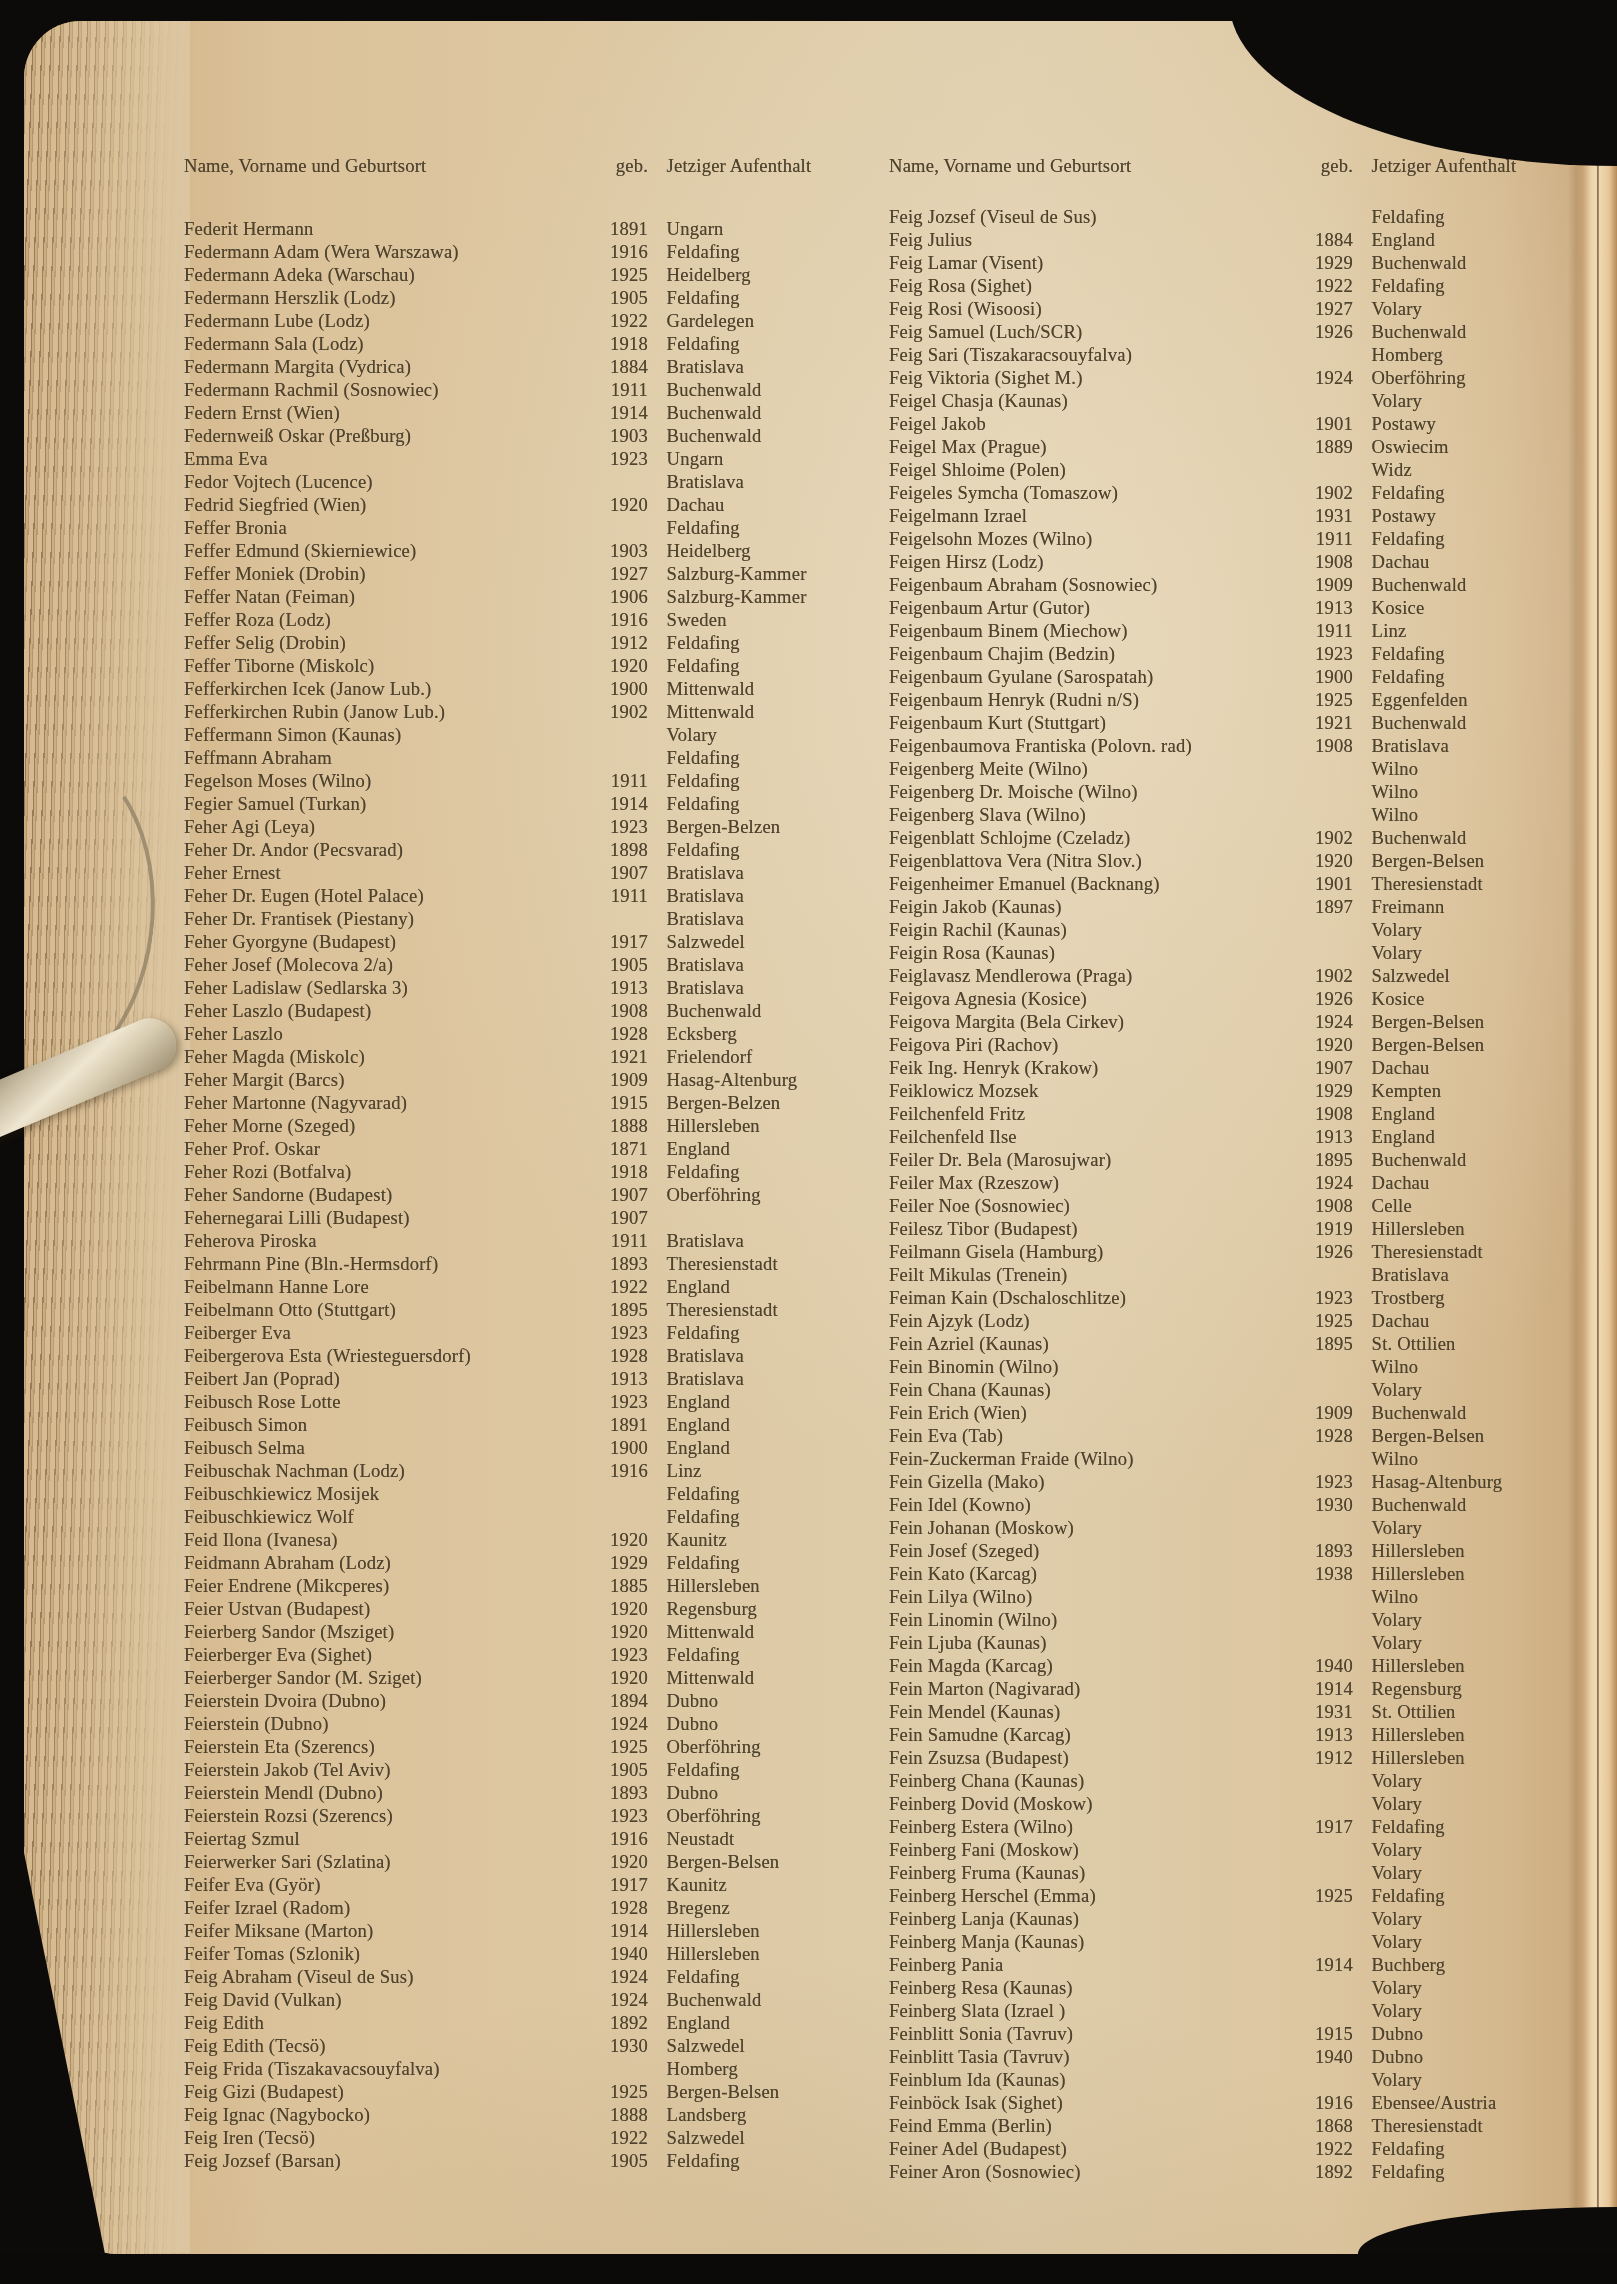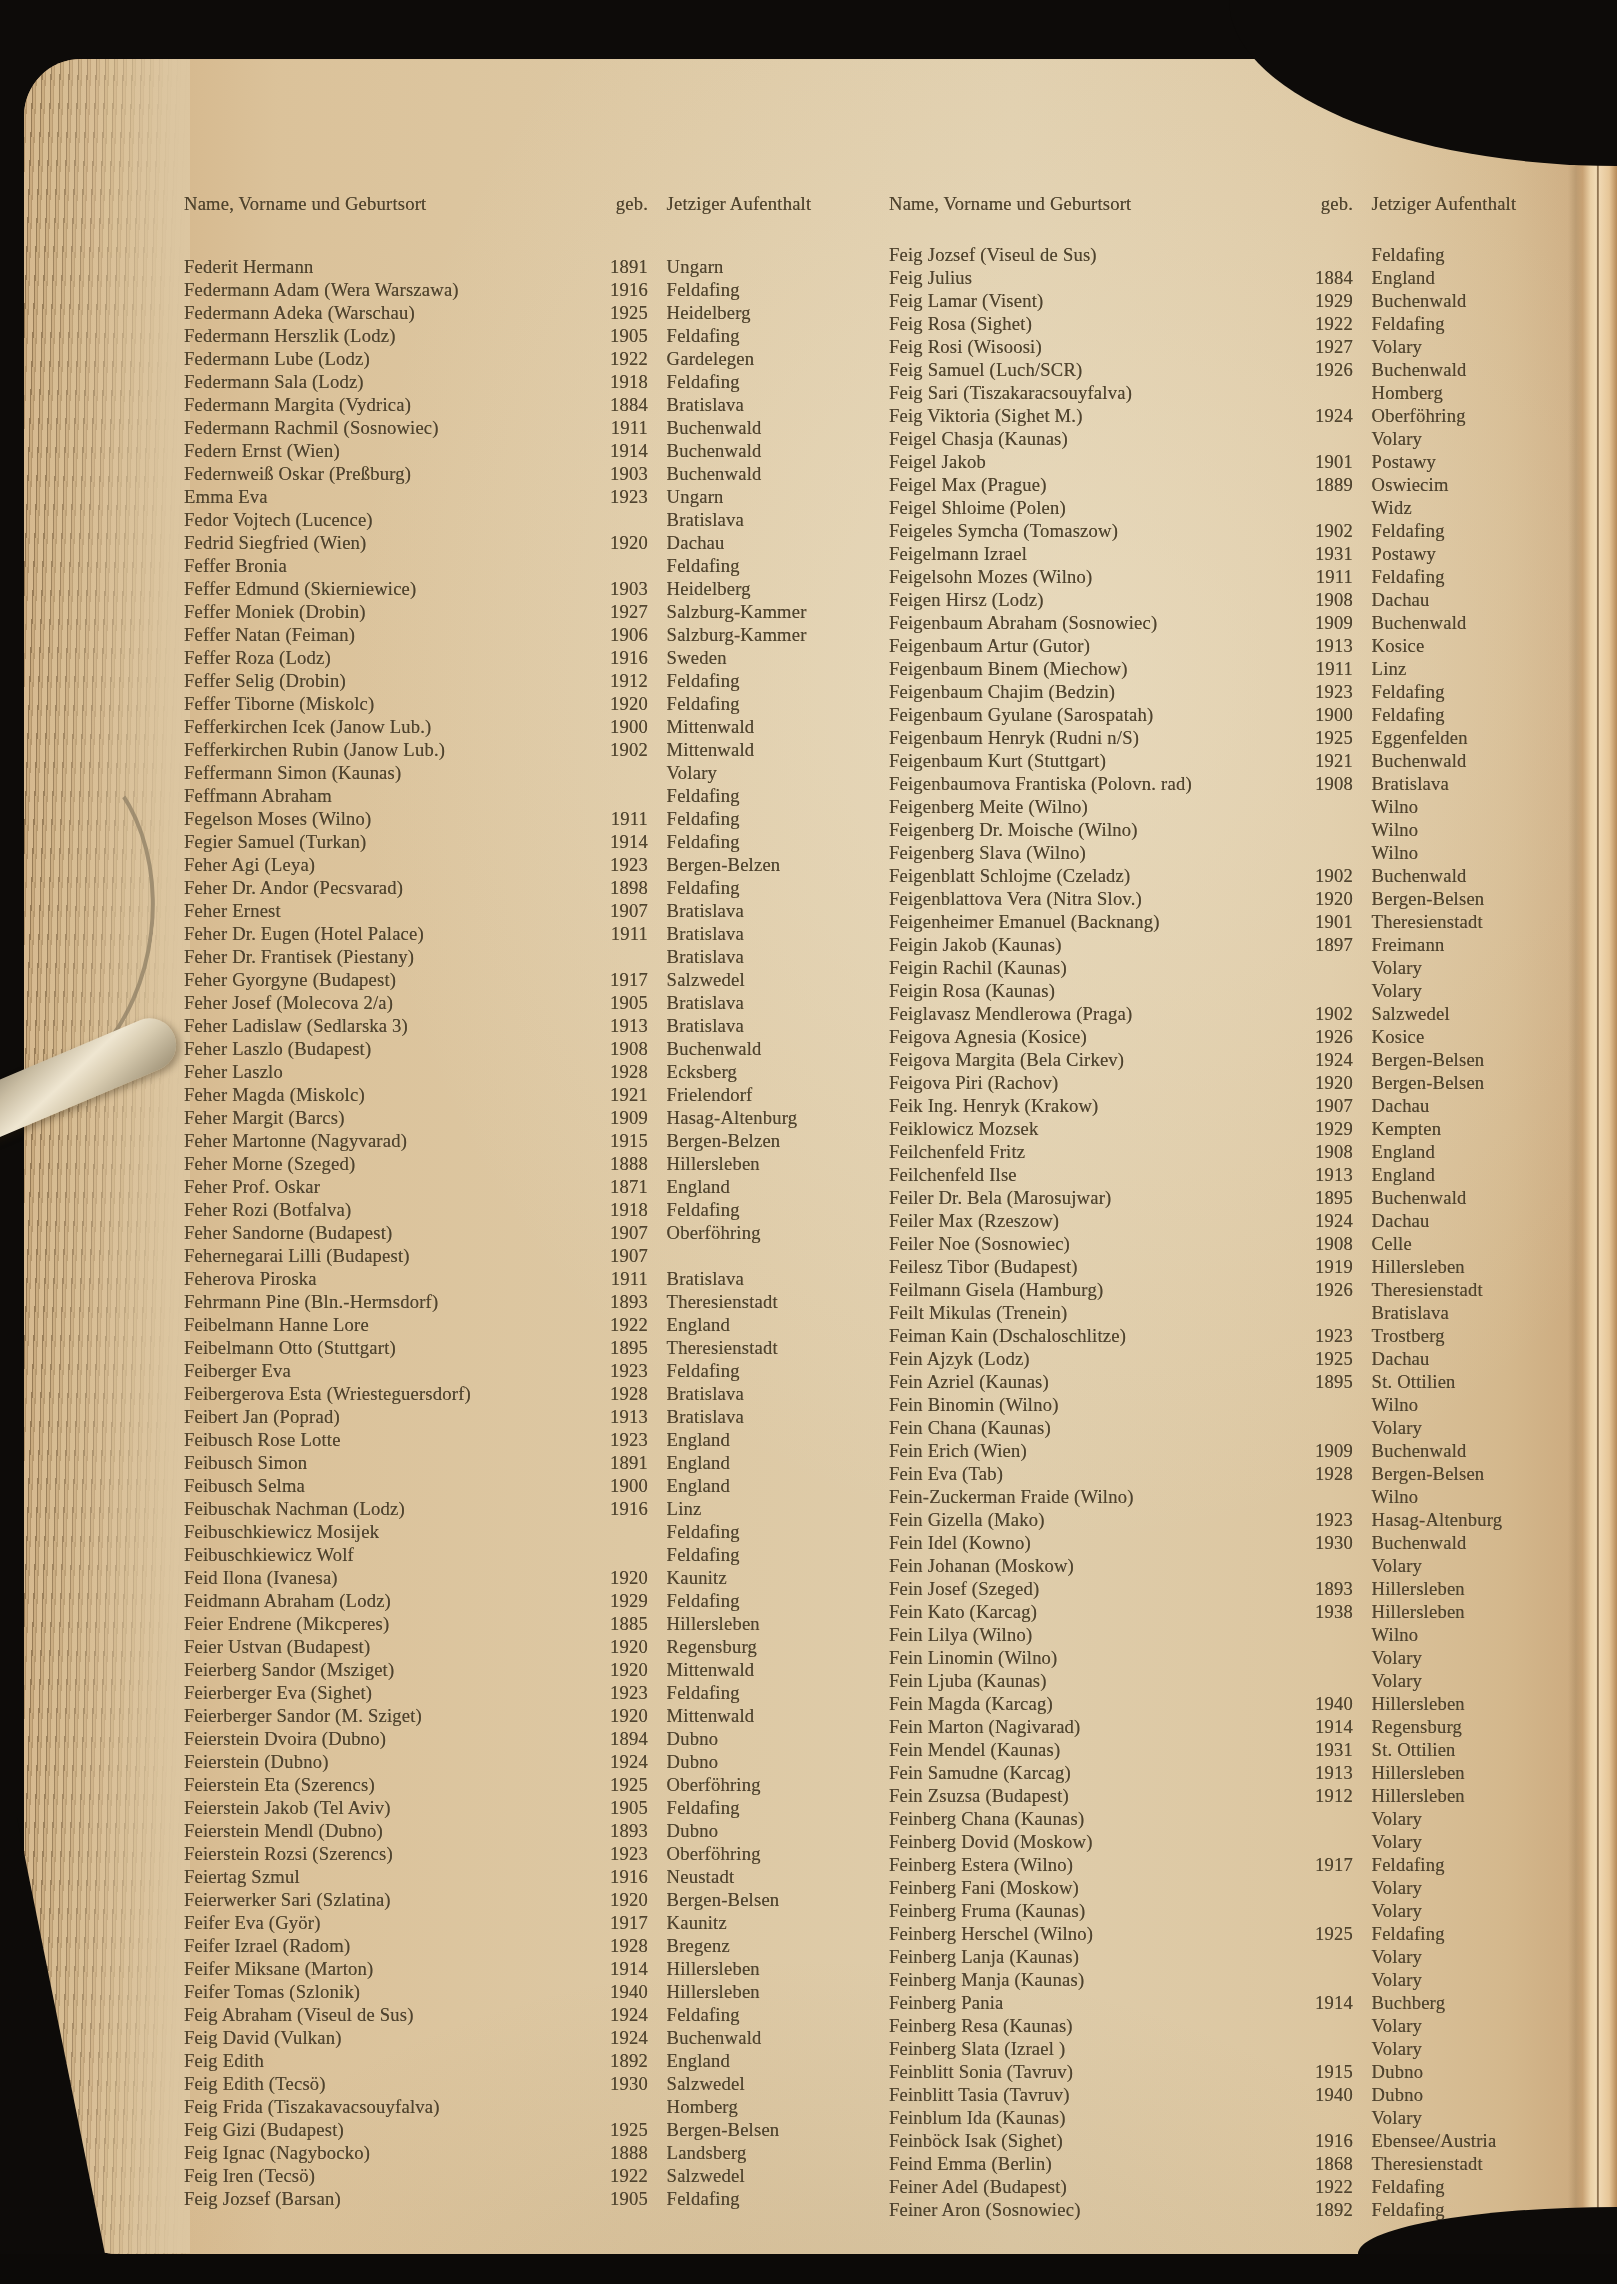--- a/index.html
+++ b/index.html
@@ -13,21 +13,20 @@
   
   .page{
     position:absolute;left:24px;top:21px;right:0;bottom:30px;
     border-radius:57px 3.2px 8px 97px;
     background:
       radial-gradient(1011px 1213px at 66% 28%, rgba(240,230,206,.50), rgba(240,230,206,0) 72%),
       radial-gradient(1132px 728px at 50% 108%, rgba(150,112,62,.18), rgba(150,112,62,0) 65%),
       linear-gradient(90deg,#c7a678 0%,#d3b488 6%,#dbc29a 16%,#ddc8a3 38%,#dfcdab 62%,#dcc6a0 82%,#d4b88d 93%,#c8a478 100%),
       #dcc49c;
     overflow:hidden;
-    margin-top:38px;
   }
   
   .fore-edge{
     position:absolute;left:0;top:0;bottom:0;width:166px;
     background:repeating-linear-gradient(92deg,
       #8f7450 0px,#8f7450 1.2px,
       #c9aa7e 1.2px,#c9aa7e 3.2px,
       #b2946a 3.2px,#b2946a 4.4px,
       #d8bc92 4.4px,#d8bc92 9px);
     transform:skewY(-.6deg);
@@ -1053,21 +1052,21 @@
         <span class="cell ort">Volary</span>
       </div>
 
       <div class="row">
         <span class="cell name">Feinberg Fruma (Kaunas)</span>
         <span class="cell geb"></span>
         <span class="cell ort">Volary</span>
       </div>
 
       <div class="row">
-        <span class="cell name">Feinberg Herschel (Wilno)</span>
+        <span class="cell name">Feinberg Herschel (Emma)</span>
         <span class="cell geb">1925</span>
         <span class="cell ort">Feldafing</span>
       </div>
 
       <div class="row">
         <span class="cell name">Feinberg Lanja (Kaunas)</span>
         <span class="cell geb"></span>
         <span class="cell ort">Volary</span>
       </div>
 

